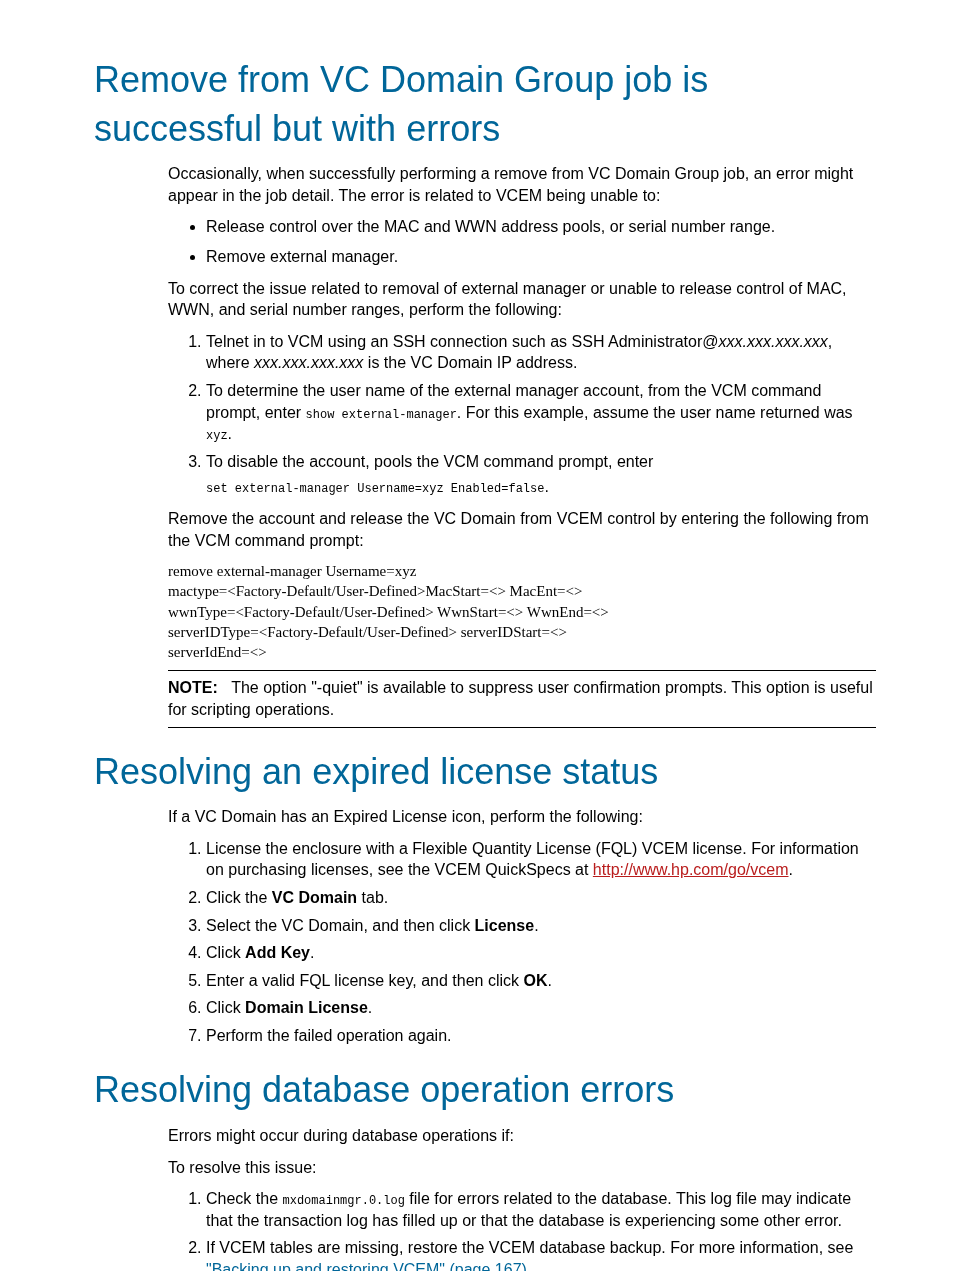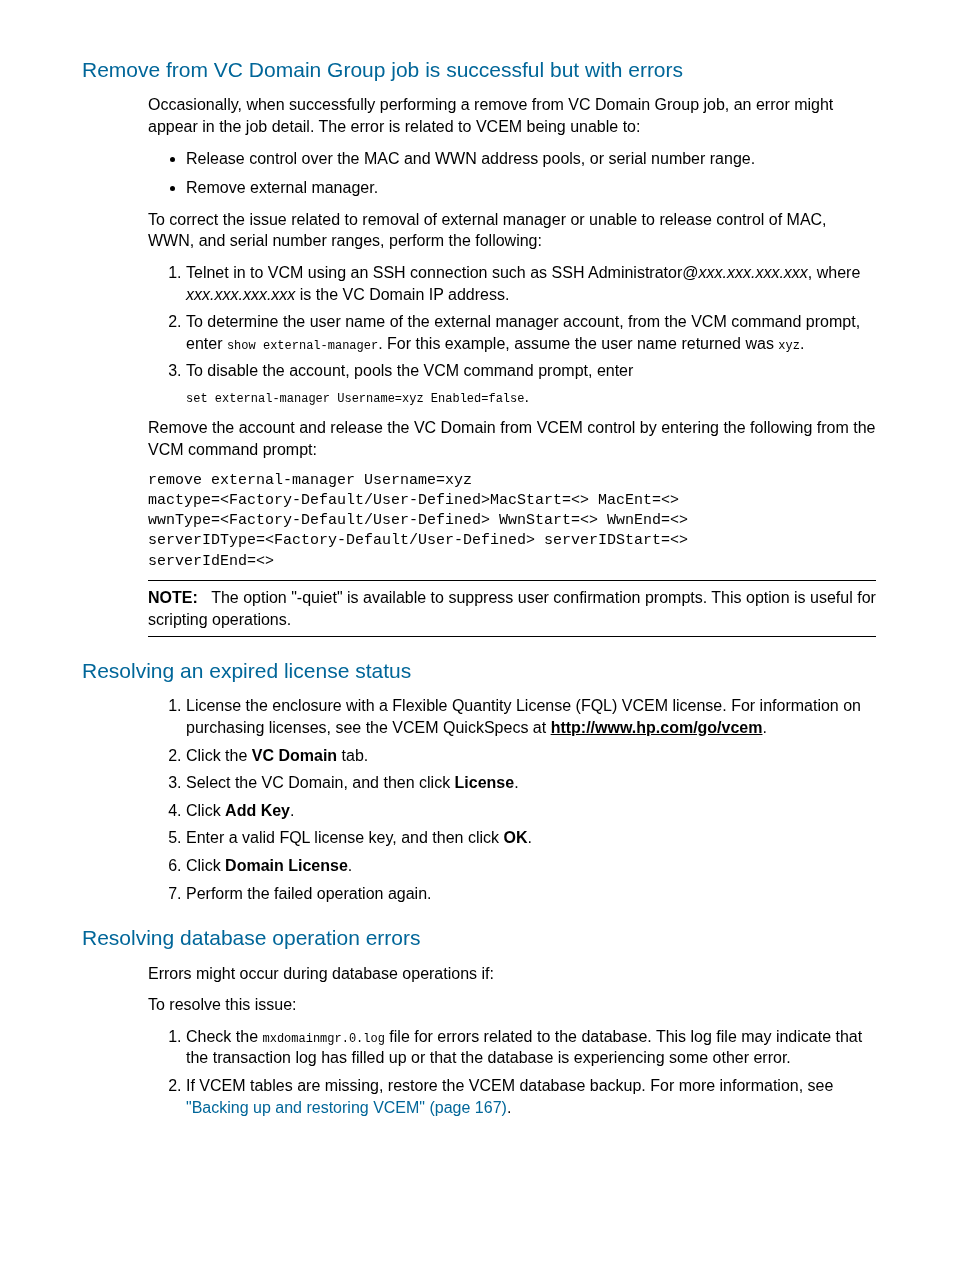--- a/index.html
+++ b/index.html
@@ -8,26 +8,26 @@
     line-height: 1.35;
     color: #000;
     margin: 0;
     padding: 56px 78px 40px 78px;
     width: 954px;
     box-sizing: border-box;
   }
   h2 {
     font-family: Arial, Helvetica, sans-serif;
     font-weight: 400;
-    font-size: 21px;
+    font-size: 36px;
     color: #006699;
-    margin: 0 0 10px 4px;
+    margin: 0 0 10px 16px;
   }
   .indent {
-    margin-left: 70px;
+    margin-left: 90px;
   }
   p {
     margin: 6px 0 10px 0;
   }
   ul.bullets {
     list-style: disc;
     padding-left: 0;
     margin: 8px 0 10px 0;
   }
   ul.bullets li {
@@ -42,38 +42,37 @@
   ol.steps > li {
     margin-left: 38px;
     padding-left: 0;
     margin-bottom: 6px;
   }
   .mono {
     font-family: "Courier New", monospace;
     font-size: 12px;
   }
   pre {
-    font-family: Liberation Mono, monospace;
+    font-family: Liberation Serif, serif;
     font-size: 15px;
     white-space: pre-wrap;
     margin: 6px 0 6px 0;
   }
   .note-box {
     border-top: 1px solid #000;
     border-bottom: 1px solid #000;
     padding: 6px 0;
     margin: 8px 0 18px 0;
   }
   .note-label {
     font-weight: bold;
   }
   a.link {
-    color: #000000;
+    color: #b91c1c;
     text-decoration: underline;
-    font-weight: bold;
   }
   .xref {
     color: #006699;
   }
   .sec-gap { margin-top: 20px; }
 </style>
 </head>
 <body>
 
 <h2>Remove from VC Domain Group job is successful but with errors</h2>
@@ -104,20 +103,21 @@
 wwnType=&lt;Factory-Default/User-Defined&gt; WwnStart=&lt;&gt; WwnEnd=&lt;&gt;
 serverIDType=&lt;Factory-Default/User-Defined&gt; serverIDStart=&lt;&gt;
 serverIdEnd=&lt;&gt;</pre>
   <div class="note-box">
     <span class="note-label">NOTE:</span>&nbsp;&nbsp;&nbsp;<span>The option "-quiet" is available to suppress user confirmation prompts. This option is useful for scripting operations.</span>
   </div>
 </div>
 
 <h2 class="sec-gap">Resolving an expired license status</h2>
 <div class="indent">
+  <p>If a VC Domain has an Expired License icon, perform the following:</p>
   <ol class="steps">
     <li>
       <span>License the enclosure with a Flexible Quantity License (FQL) VCEM license. For information on purchasing licenses, see the VCEM QuickSpecs at </span><a class="link">http://www.hp.com/go/vcem</a><span>.</span>
     </li>
     <li>
       <span>Click the </span><b>VC Domain</b><span> tab.</span>
     </li>
     <li>
       <span>Select the VC Domain, and then click </span><b>License</b><span>.</span>
     </li>

